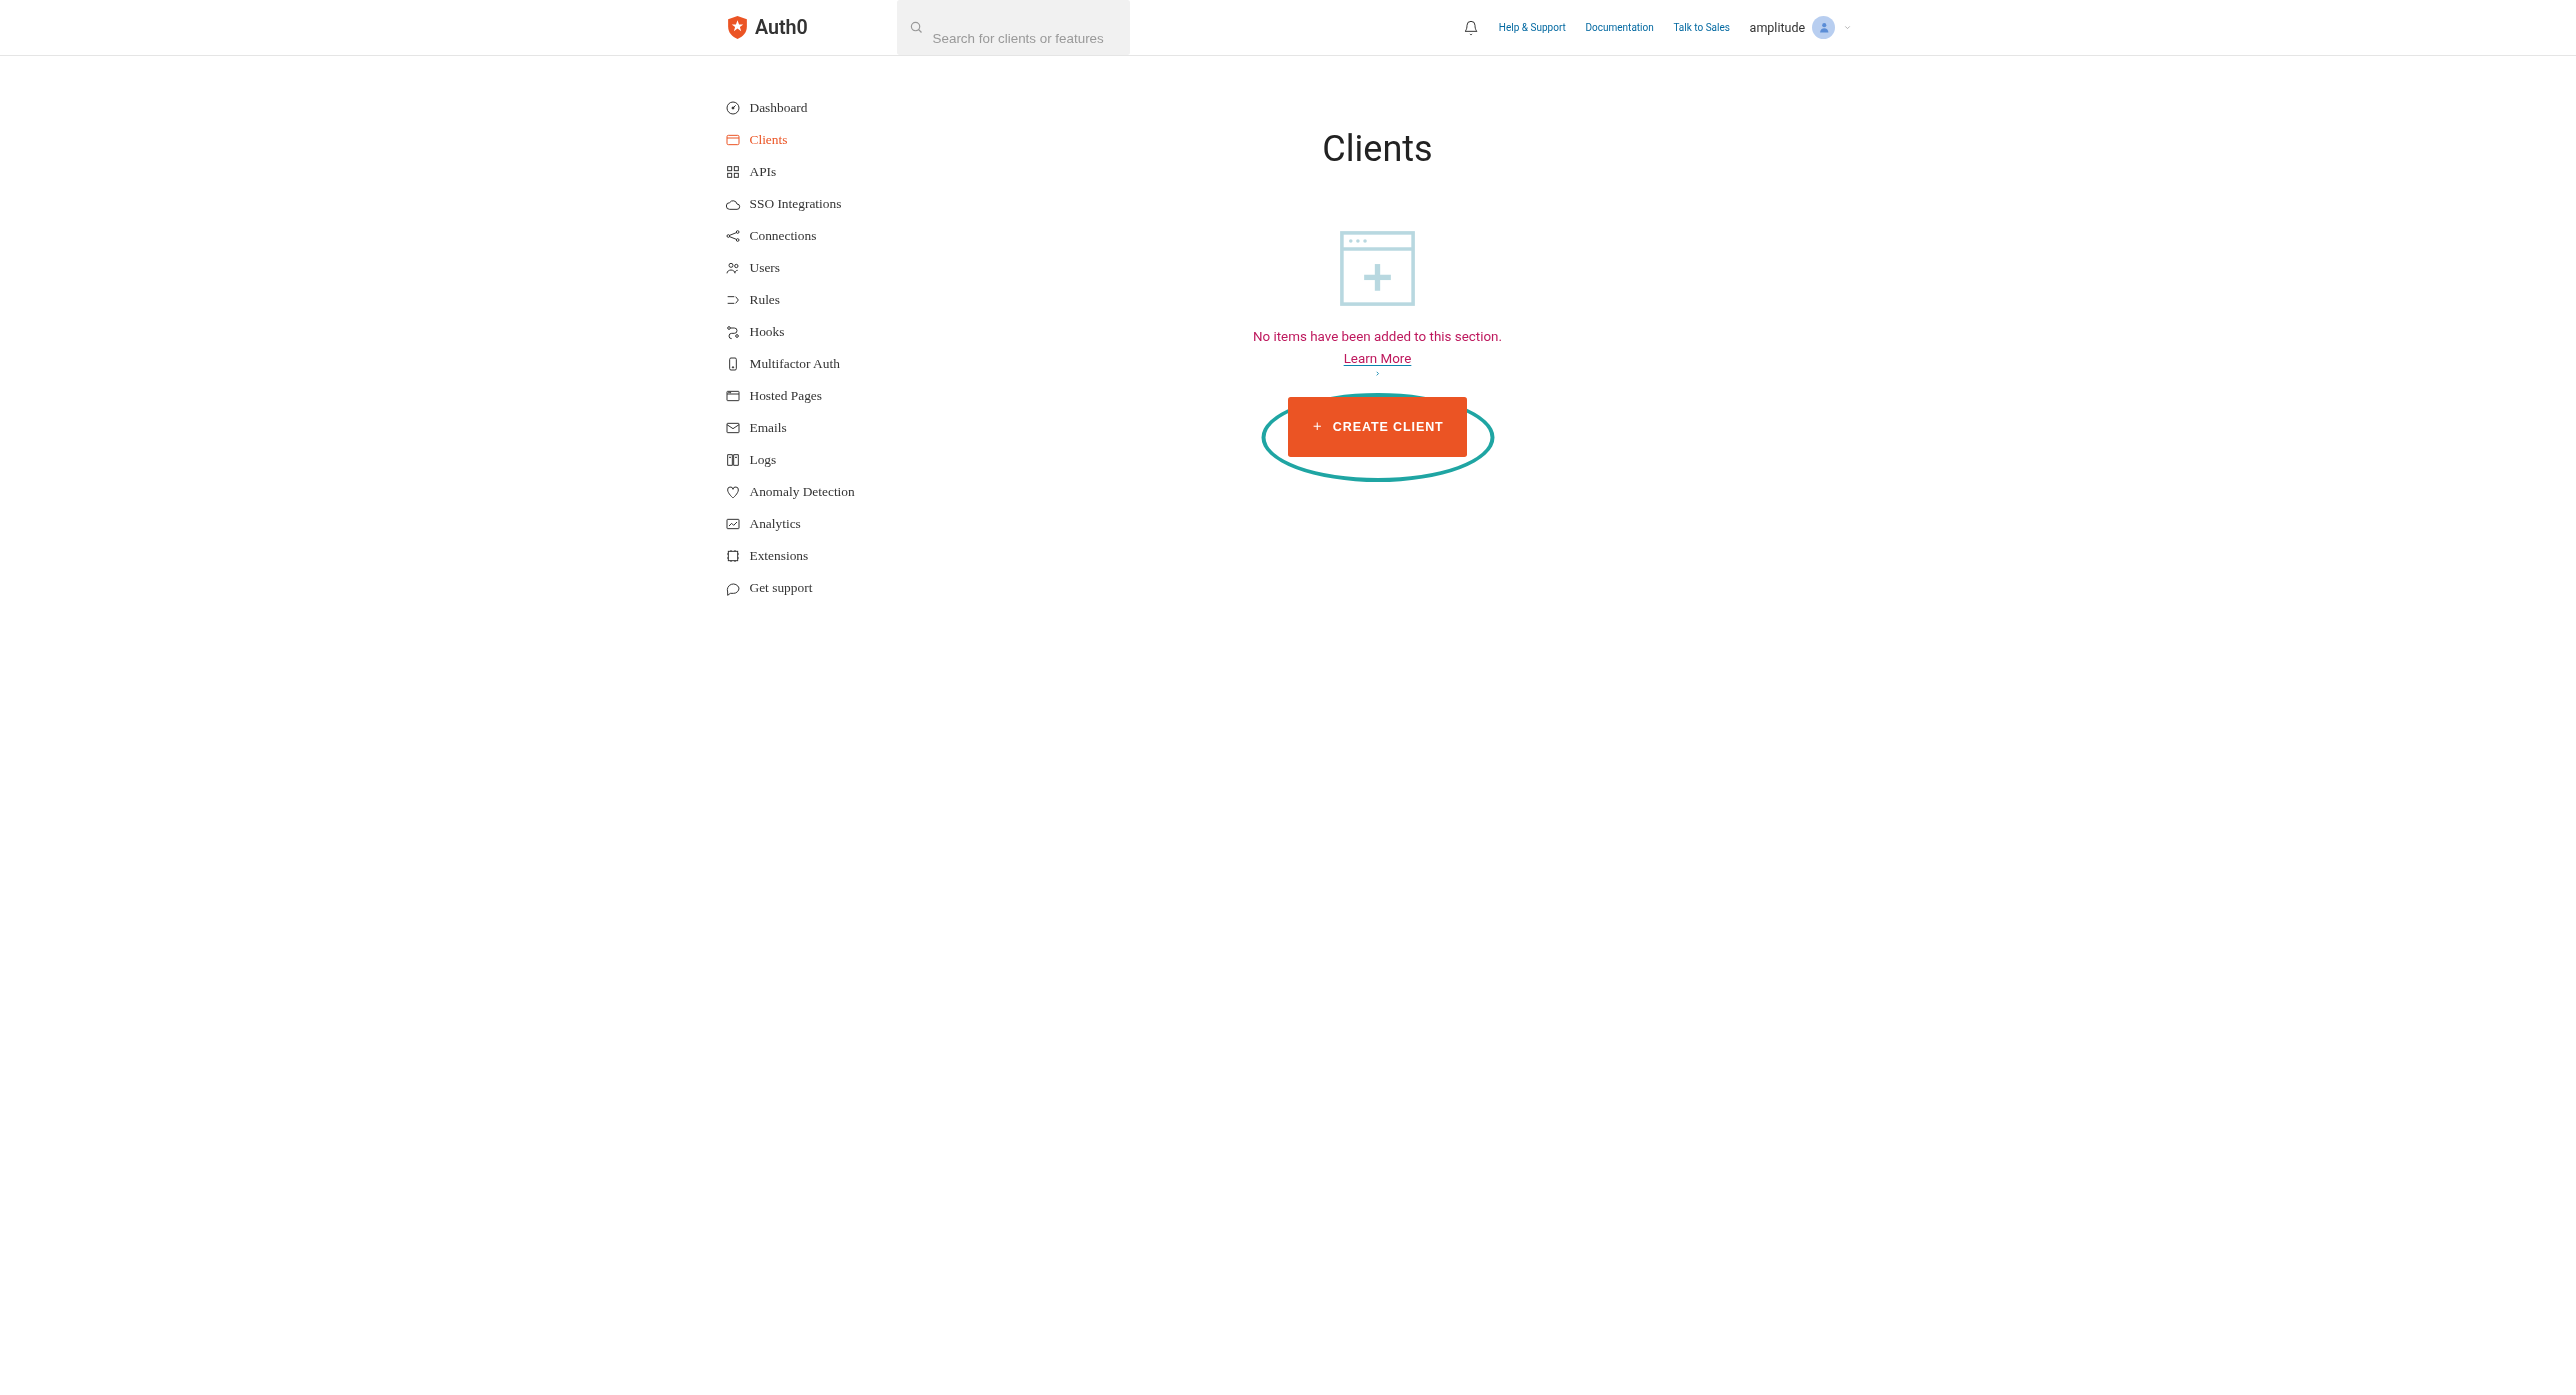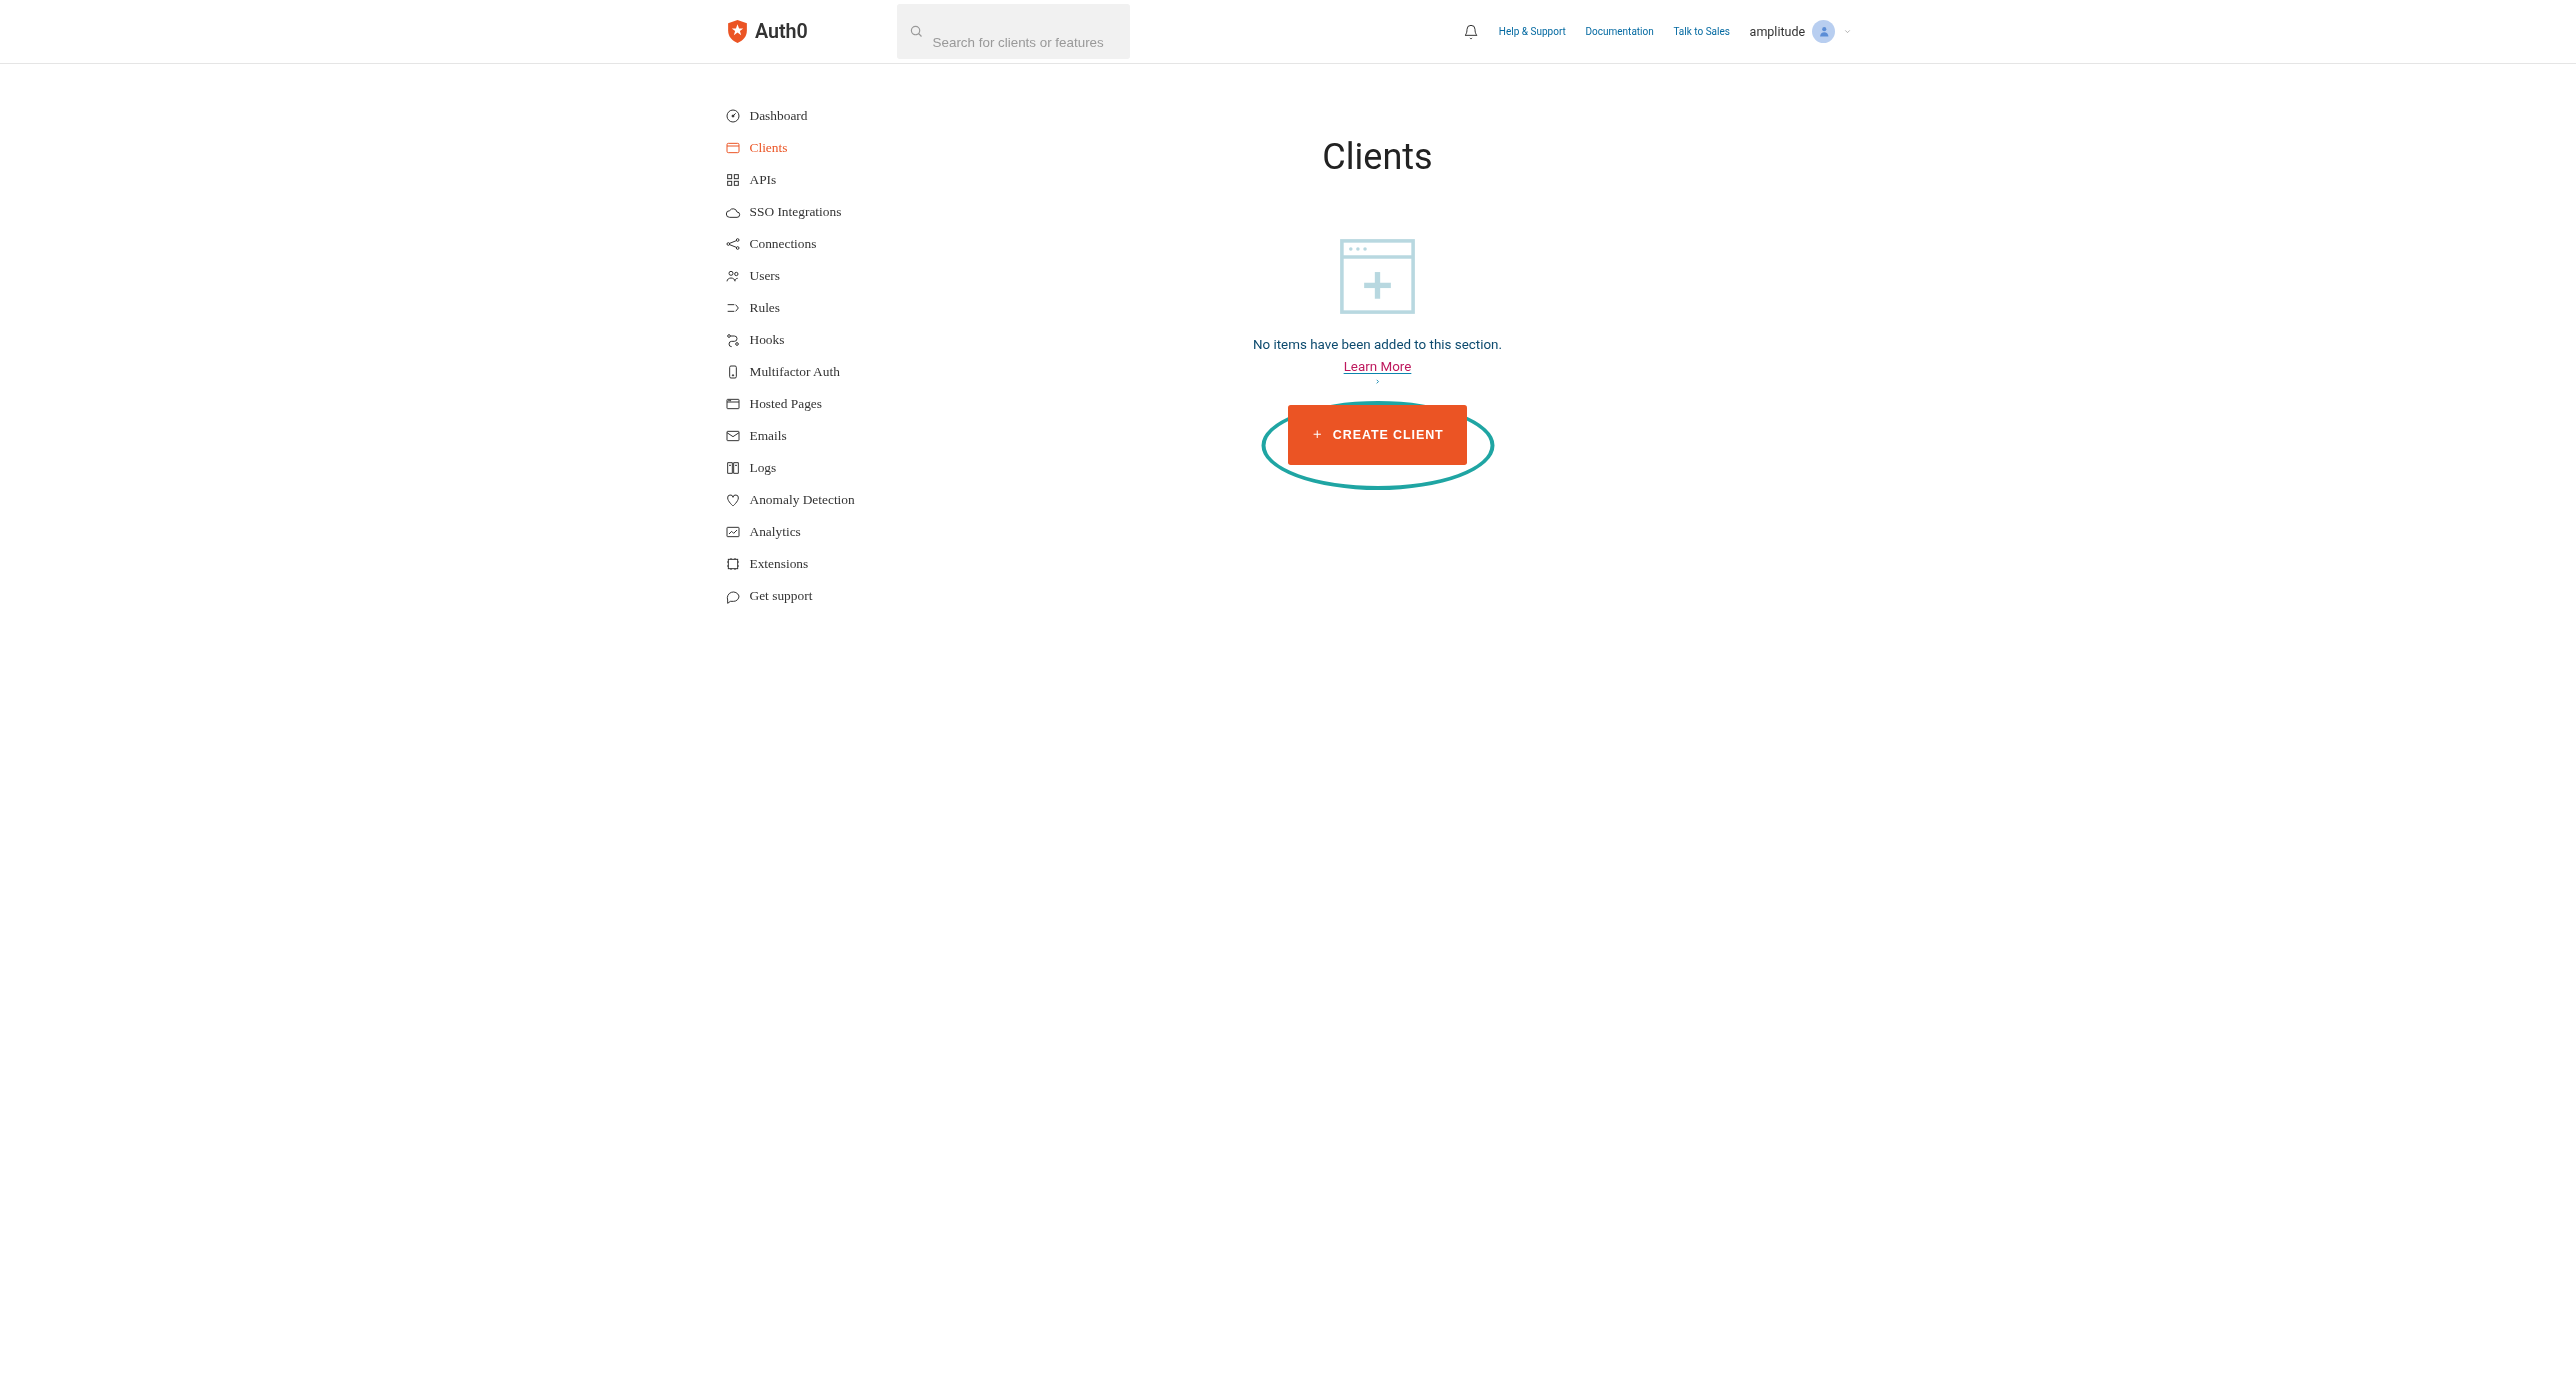--- a/index.html
+++ b/index.html
@@ -6,21 +6,21 @@
     body {
       font-family: -apple-system, BlinkMacSystemFont, "Segoe UI", Roboto, Helvetica, Arial, sans-serif;
       background: #fff;
       color: #333;
       font-size: 12.5px;
     }
     .header {
       display: flex;
       align-items: center;
       padding: 0 0;
-      height: 64px;
+      height: 56px;
       border-bottom: 0.9px solid #e5e5e5;
     }
     .header-inner {
       display: flex;
       align-items: center;
       width: 100%;
       max-width: 1163px;
       margin: 0 auto;
       padding: 0 18px;
     }
@@ -138,21 +138,21 @@
       align-items: center;
       position: relative;
     }
     .empty-illustration {
       width: 89px;
       height: 89px;
       margin-bottom: 16px;
     }
     .empty-text {
       font-size: 13.4px;
-      color: #0c4a6e;
+      color: #be185d;
       margin-bottom: 7.2px;
     }
     .learn-more {
       color: #be185d;
       font-size: 13.4px;
       cursor: pointer;
       display: flex;
       align-items: center;
       gap: 3.6px;
       margin-bottom: 19.7px;

